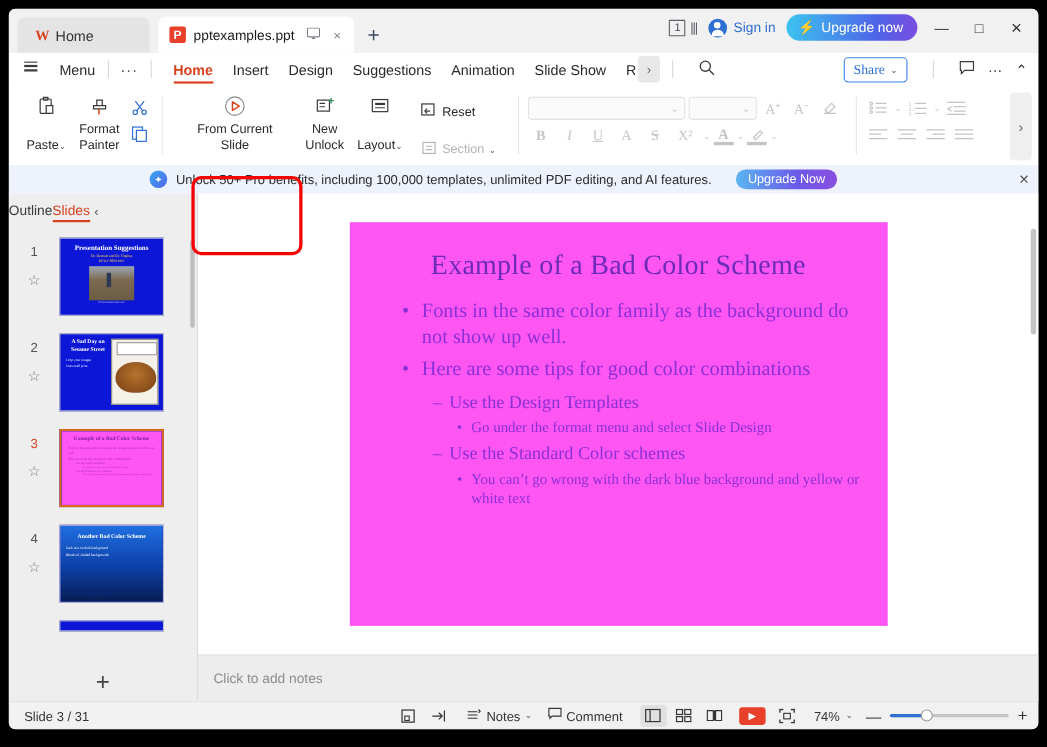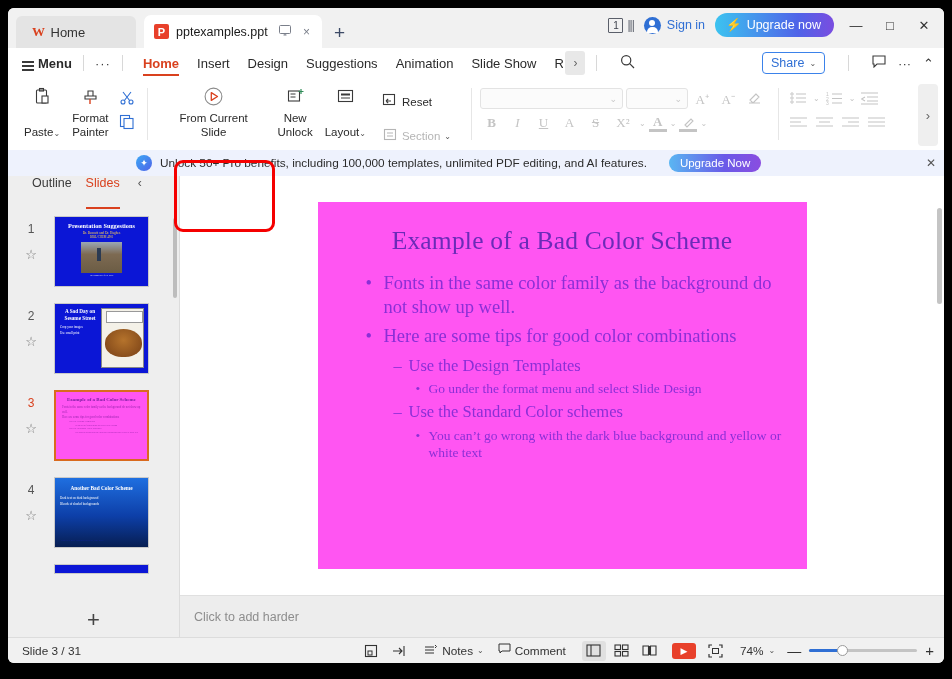--- a/index.html
+++ b/index.html
@@ -80,21 +80,21 @@
     border: none; cursor: pointer; font-family: "Liberation Sans", sans-serif;
   }
   .winBtn { color: #333; font-size: 13px; width: 24px; text-align: center; cursor: pointer; }
 
   
   .menubar {
     height: 30px; min-height: 30px; background: #fff;
     display: flex; align-items: center; position: relative;
     padding-left: 14px; font-size: 13px; color: #2a2a2a;
   }
-  .menuBtn { display: flex; align-items: flex-end; gap: 4px; cursor: pointer; font-weight: bold; }
+  .menuBtn { display: flex; align-items: flex-start; gap: 20px; cursor: pointer; }
   .hamburger { display: inline-flex; flex-direction: column; gap: 2.5px; }
   .hamburger i { display: block; width: 12px; height: 1.4px; background: #3a3a3a; }
   .vsep { width: 1px; height: 16px; background: #d8d8d8; margin: 0 11px; }
   .dots { color: #3a3a3a; letter-spacing: 1px; font-size: 13px; cursor: pointer; }
   .rtab {
     padding: 4px 9px 3px; cursor: pointer; position: relative;
     white-space: nowrap;
   }
   .rtab.active { color: #d9411e; font-weight: bold; }
   .rtab.active::after {
@@ -107,21 +107,21 @@
     display: flex; align-items: center; justify-content: center;
     color: #666; font-size: 12px; cursor: pointer; margin-left: 2px;
   }
   .searchIcon { margin-left: 12px; color: #3a3a3a; font-size: 15px; cursor: pointer; }
   .menuRight {
     position: absolute; right: 10px; display: flex; align-items: center; gap: 12px;
   }
   .shareBtn {
     border: 1px solid #3b82ea; color: #2f6fd4; border-radius: 4px;
     font-size: 12.5px; padding: 3px 8px; display: flex; align-items: center; gap: 5px;
-    background: #fff; cursor: pointer; font-family: Liberation Sans, sans-serif;
+    background: #fff; cursor: pointer; font-family: Liberation Serif, serif;
   }
   .miniIcon { color: #3a3a3a; font-size: 13px; cursor: pointer; }
 
   
   .ribbon {
     height: 72px; min-height: 72px; background: #fff;
     display: flex; align-items: flex-start; position: relative;
     padding: 4px 0 0 10px;
   }
   .rgroup { display: flex; align-items: flex-start; height: 66px; }
@@ -184,22 +184,22 @@
 
   
   .body { flex: 1; display: flex; min-height: 0; background: #fff; }
 
   
   .sidebar {
     width: 172px; min-width: 172px; background: #eeeeee;
     display: flex; flex-direction: column; border-right: 1px solid #dcdcdc;
   }
   .sideTabs {
-    height: 32px; min-height: 32px; display: flex; 
-    gap: 14px; padding-left: 24px; font-size: 12.5px; color: #3a3a3a;
+    height: 32px; min-height: 32px; display: flex; align-items: center;
+    font-size: 12.5px; color: #3a3a3a;
   }
   .sideTab { position: relative; cursor: pointer; padding-bottom: 3px; }
   .sideTab.active { color: #d9411e; }
   .sideTab.active::after {
     content: ""; position: absolute; left: 0; right: 0; bottom: -1px;
     height: 2px; background: #d9411e;
   }
   .sideCollapse { color: #555; font-size: 12px; margin-left: 4px; cursor: pointer; }
   .thumbs { flex: 1; overflow: hidden; position: relative; padding-top: 8px; }
   .thumbRow { display: flex; align-items: flex-start; padding: 0 0 16px 0; }
@@ -731,21 +731,21 @@
           <div class="bl l2">
             <span class="bullet">–</span>
             <span>Use the Standard Color schemes</span>
           </div>
           <div class="bl l3">
             <span class="bullet">•</span>
             <span>You can’t go wrong with the dark blue background and yellow or white text</span>
           </div>
         </div>
       </div>
-      <div class="notes">Click to add harder</div>
+      <div class="notes">Click to add notes</div>
     </div>
   </div>
 
   <div class="status">
     <span>Slide 3 / 31</span>
     <span class="spacer"></span>
 
     <span class="viewBtn">
       <svg width="14" height="14" viewBox="0 0 14 14">
           <rect x="1.5" y="1.5" width="11" height="11" fill="none" stroke="#333" stroke-width="1.1"></rect>

